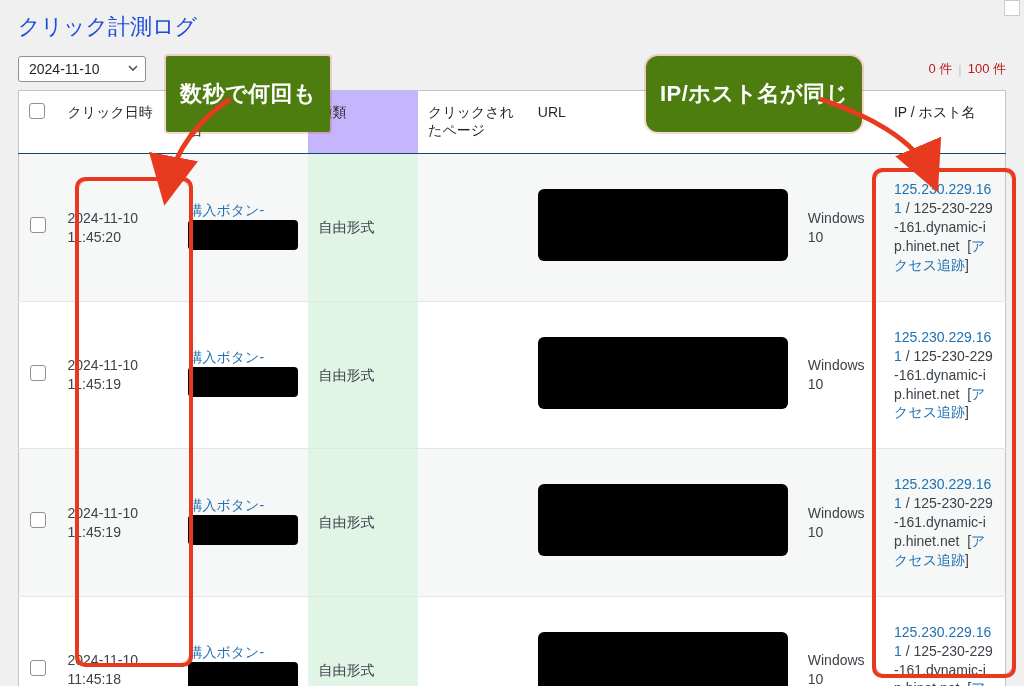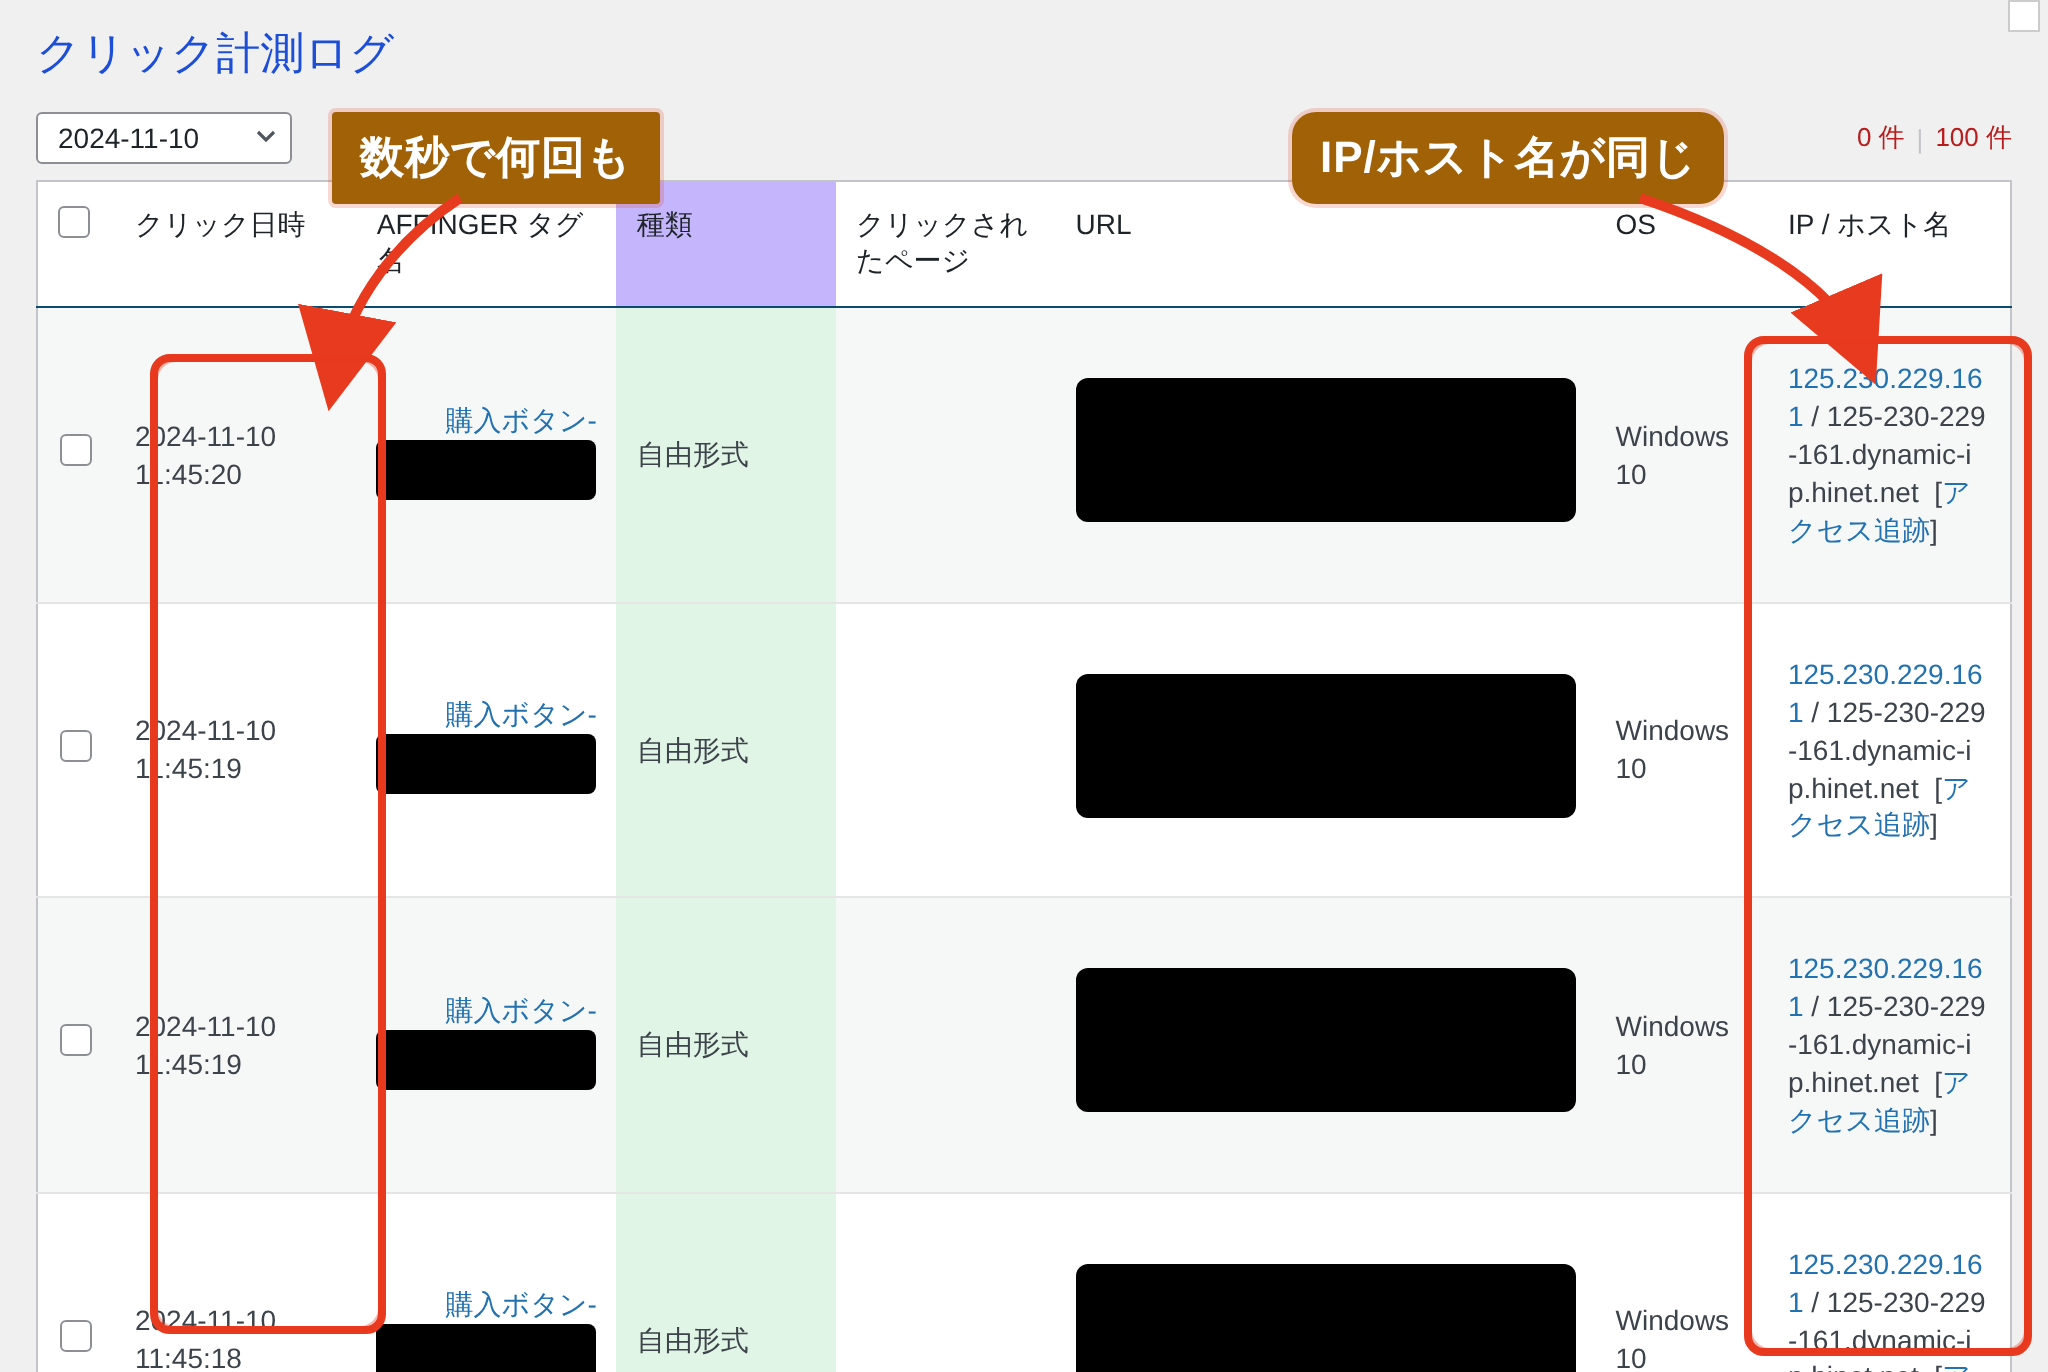--- a/index.html
+++ b/index.html
@@ -79,21 +79,21 @@
     table.log tbody tr:nth-child(even) { background: #fff; }
     table.log tbody td {
       padding: 26px 10px;
       vertical-align: middle;
       font-size: 14px;
       color: #3c434a;
       line-height: 1.35;
     }
     .col-check { width: 40px; text-align:center; }
     .col-date  { width: 140px; }
-    .col-tag   { width: 130px; text-align: right; }
+    .col-tag   { width: 130px; }
     .col-type  { width: 140px; background: #c4b5fd; }
     tbody td.col-type { background:#e1f5e6; }
     .col-page  { width: 140px; margin-top: 34px; }
     .col-url   { width: 160px; }
     .col-os    { width:  90px; }
     .col-ip    { width: 150px; }
     .chk {
       width: 16px; height: 16px; border: 1px solid #8c8f94; border-radius: 3px; background:#fff;
       display:inline-block;
     }
@@ -107,25 +107,25 @@
     a.link { color:#2271b1; text-decoration: none; }
     .ip-cell { font-size: 13.5px; line-height: 1.4; word-break: break-all; }
     .ip-cell .bracket { color: #3c434a; }
 
     
     .anno {
       position: absolute;
       pointer-events: none;
     }
     .callout {
-      background: #a16207;
+      background: #4d7c0f;
       color: #fff;
       font-size: 22px;
       font-weight: 700;
-      padding: 8px 14px;
+      padding: 23px 14px;
       border-radius: 2px;
       box-shadow: 0 0 0 2px rgba(232,58,31,.2);
       letter-spacing: .5px;
       white-space: nowrap;
     }
     .rough-box {
       border: 4px solid #e83a1f;
       border-radius: 10px;
       position: absolute;
     }

